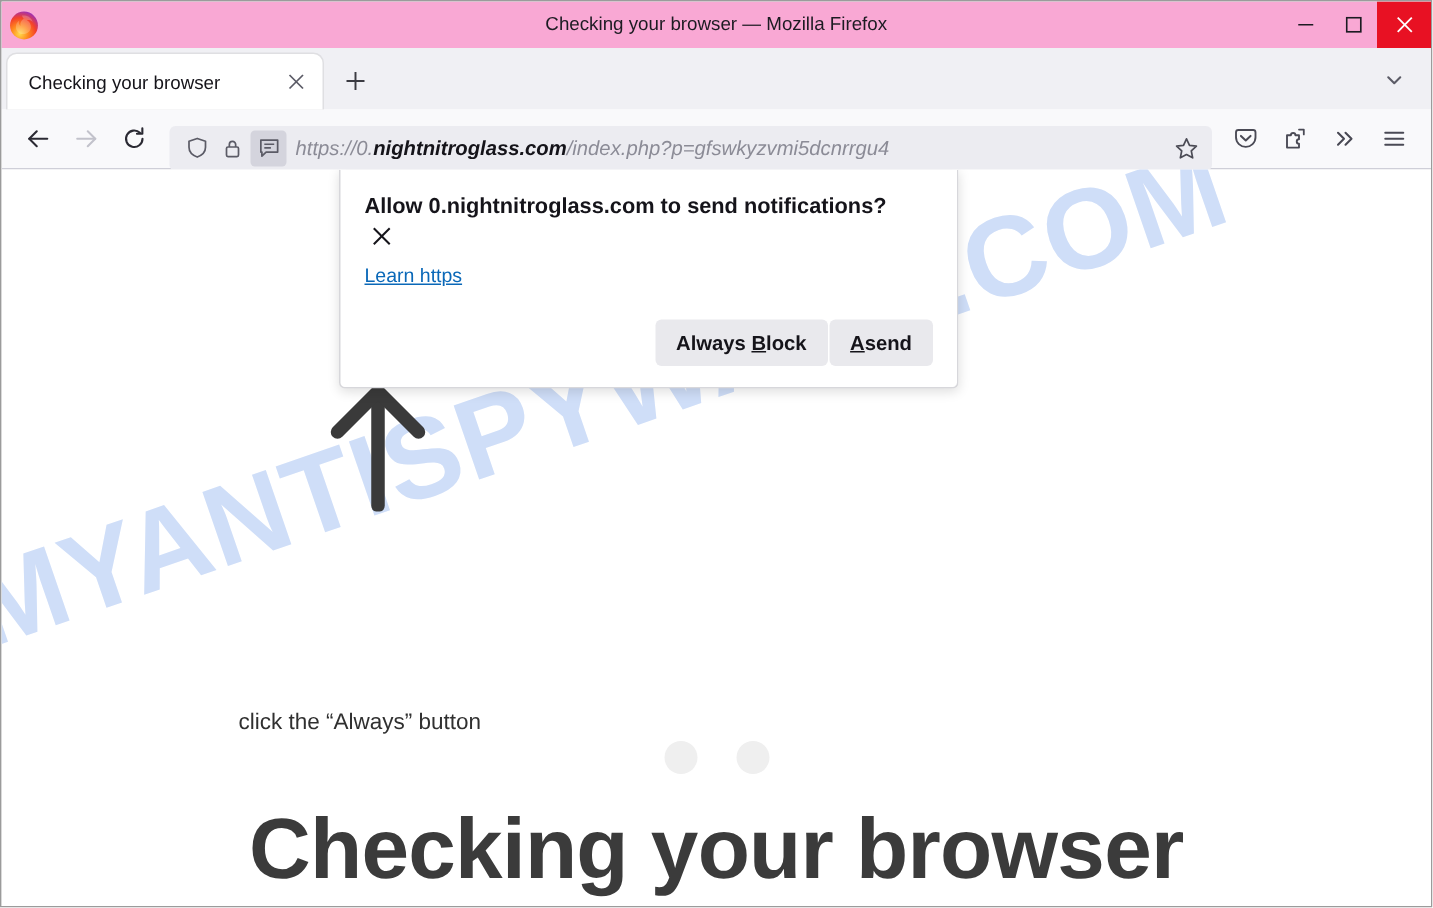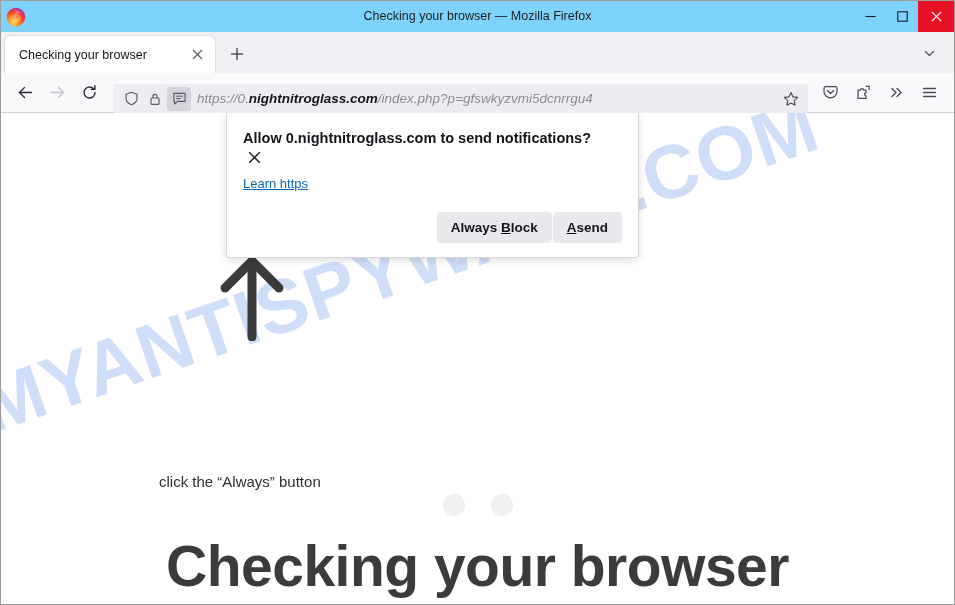--- a/index.html
+++ b/index.html
@@ -22,21 +22,21 @@
     box-sizing: border-box;
     border: 1px solid #9b9b9b;
     background: #ffffff;
     overflow: hidden;
   }
 
   
   .titlebar {
     position: relative;
     height: 31px;
-    background: #7dd3fc;
+    background: #f9a8d4;
     display: flex;
     align-items: center;
     box-sizing: border-box;
   }
   .ff-logo {
     width: 20px;
     height: 20px;
     margin-left: 5px;
     flex: 0 0 auto;
     position: relative;

